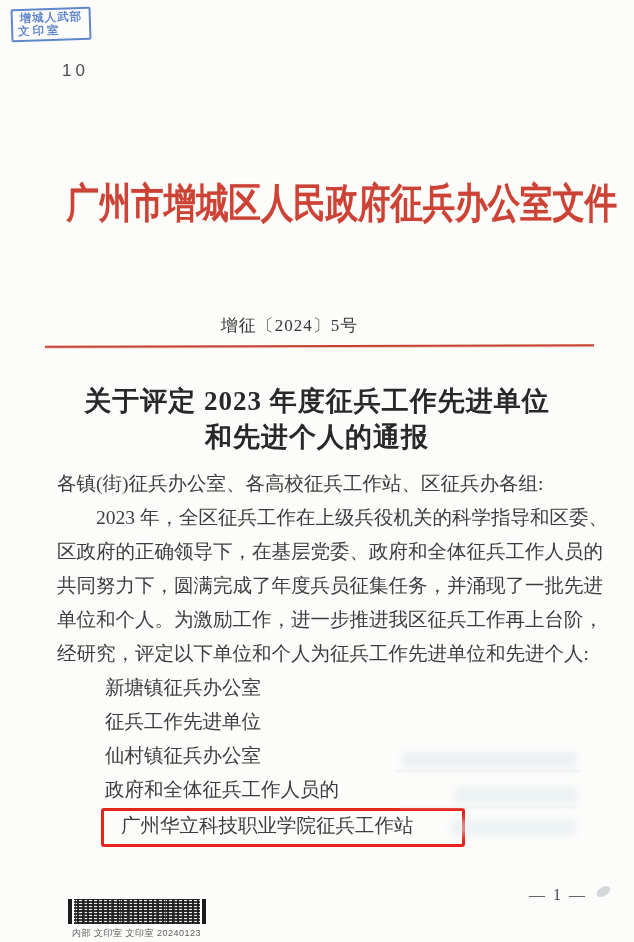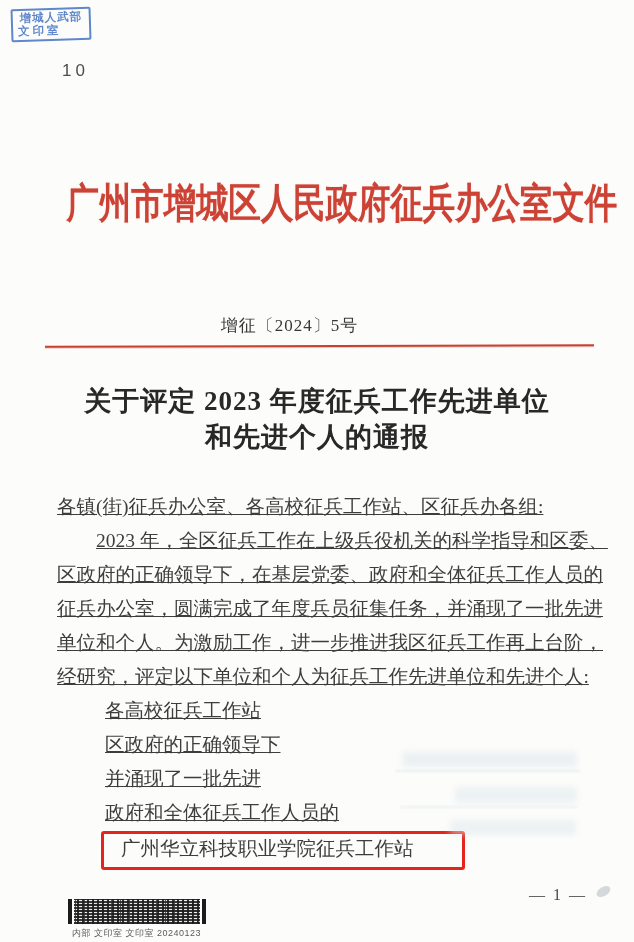--- a/index.html
+++ b/index.html
@@ -85,27 +85,26 @@
     font-size: 27px;
     font-weight: bold;
     color: #282828;
     line-height: 36px;
     letter-spacing: 1px;
   }
 
   
   .body-text {
     position: absolute;
-    top: 490px;
+    top: 467px;
     left: 57px;
     width: 530px;
     font-size: 19.5px;
     line-height: 34px;
     color: #3d3d3d;
-    text-decoration: underline;
   }
   .body-text .line { white-space: nowrap; }
   .indent { text-indent: 2em; }
   .section-heading {
     font-weight: bold;
     color: #2e2e2e;
     text-indent: 2em;
     font-family: "Liberation Sans", "DejaVu Sans", sans-serif;
     font-size: 19px;
     letter-spacing: 0.5px;
@@ -190,26 +189,26 @@
 
   <div class="subject-title">
     <div>关于评定 2023 年度征兵工作先进单位</div>
     <div>和先进个人的通报</div>
   </div>
 
   <div class="body-text">
     <div class="line">各镇(街)征兵办公室、各高校征兵工作站、区征兵办各组:</div>
     <div class="line indent">2023 年，全区征兵工作在上级兵役机关的科学指导和区委、</div>
     <div class="line">区政府的正确领导下，在基层党委、政府和全体征兵工作人员的</div>
-    <div class="line">征兵办公室，圆满完成了年度兵员征集任务，并涌现了一批先进</div>
+    <div class="line">共同努力下，圆满完成了年度兵员征集任务，并涌现了一批先进</div>
     <div class="line">单位和个人。为激励工作，进一步推进我区征兵工作再上台阶，</div>
     <div class="line">经研究，评定以下单位和个人为征兵工作先进单位和先进个人:</div>
-    <div class="unit-item">各高校征兵工作站</div>
-    <div class="unit-item">区政府的正确领导下</div>
-    <div class="unit-item">并涌现了一批先进</div>
+    <div class="unit-item">新塘镇征兵办公室</div>
+    <div class="unit-item">征兵工作先进单位</div>
+    <div class="unit-item">仙村镇征兵办公室</div>
     <div class="unit-item">政府和全体征兵工作人员的</div>
     <div class="highlight-row">
       <span class="highlight-box">
         <span>广州华立科技职业学院征兵工作站</span>
       </span>
     </div>
   </div>
 
   <div class="footer-page-number">— 1 —</div>
 

